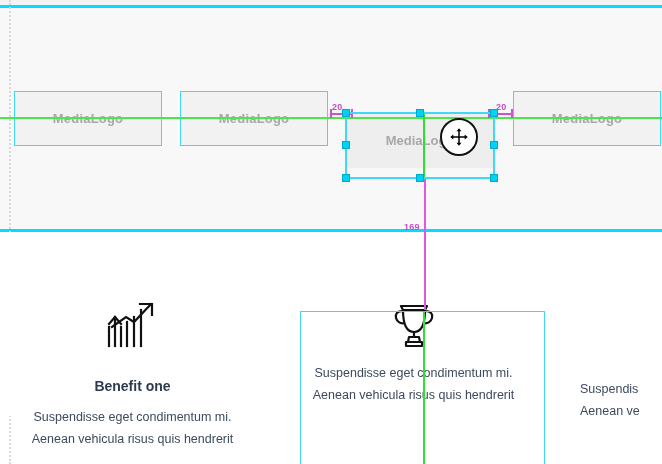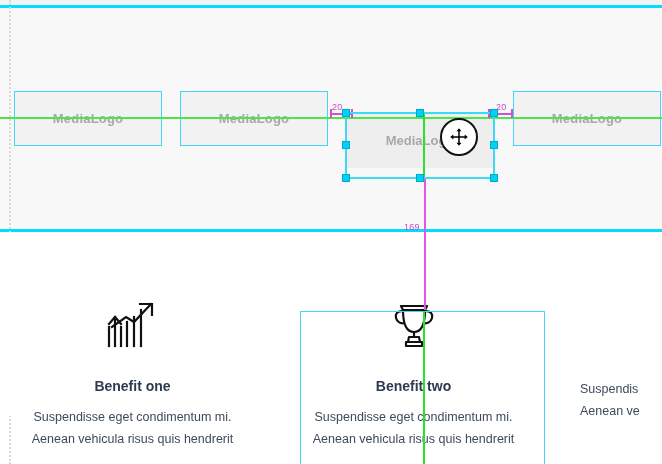--- a/index.html
+++ b/index.html
@@ -98,21 +98,21 @@
   }
   .mag-seg-right{
     position:absolute;left:488px;top:113px;width:24px;height:1.5px;
     background:#d24fd2;z-index:22;
   }
   .mag-cap{
     position:absolute;width:1.5px;height:9px;background:#d24fd2;z-index:22;
   }
   .mag-label{
     position:absolute;
-    color:#c44ec4;font-size:9px;font-weight:normal;z-index:30;
+    color:#c44ec4;font-size:9px;font-weight:bold;z-index:30;
     user-select:none;letter-spacing:.2px;
   }
   #lbl-left{left:332px;top:102px;}
   #lbl-right{left:496px;top:102px;}
   #lbl-dist{left:404px;top:222px;}
 
   
   .sel-edge{
     position:absolute;background:#3fd8f5;z-index:25;
   }
@@ -264,21 +264,20 @@
             <path d="M13 6 H39 L37 10 H15 Z"></path>
             <path d="M15 10 C15 26 20 32 26 32 C32 32 37 26 37 10"></path>
             <path d="M15 11 C9 11 7 14 8 18 C9 22 13 24 16 23"></path>
             <path d="M37 11 C43 11 45 14 44 18 C43 22 39 24 36 23"></path>
             <path d="M26 32 V37"></path>
             <path d="M21 37 H31 L32 42 H20 Z"></path>
             <path d="M18 42 H34 L34 46 H18 Z"></path>
           </g>
         </svg>
       </div>
-      <div class="ben-title">Benefit two</div>
       <div class="ben-body">
         <div>Suspendisse eget condimentum mi.</div>
         <div>Aenean vehicula risus quis hendrerit</div>
       </div>
     </div>
 
     <div class="benefit-col" id="ben3">
       <div class="ben-icon"></div>
       <div class="ben-title"></div>
       <div class="ben-body">

